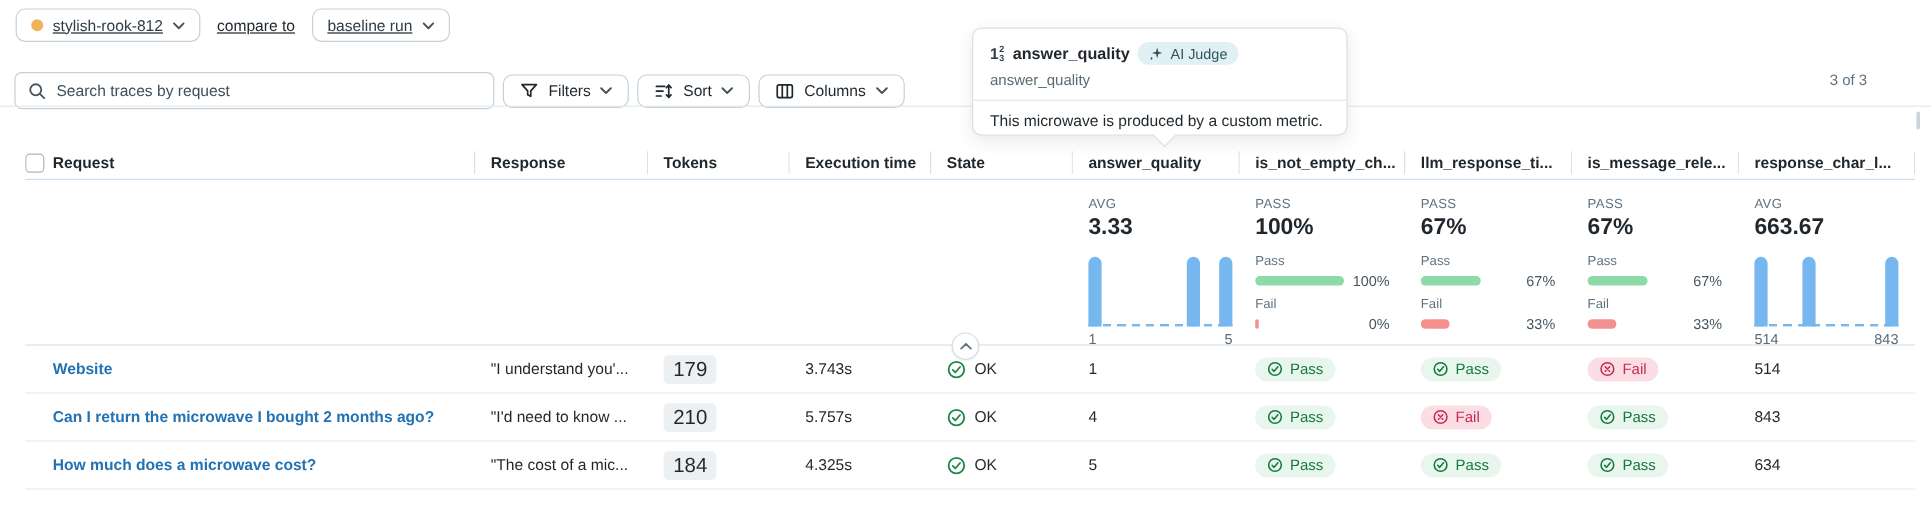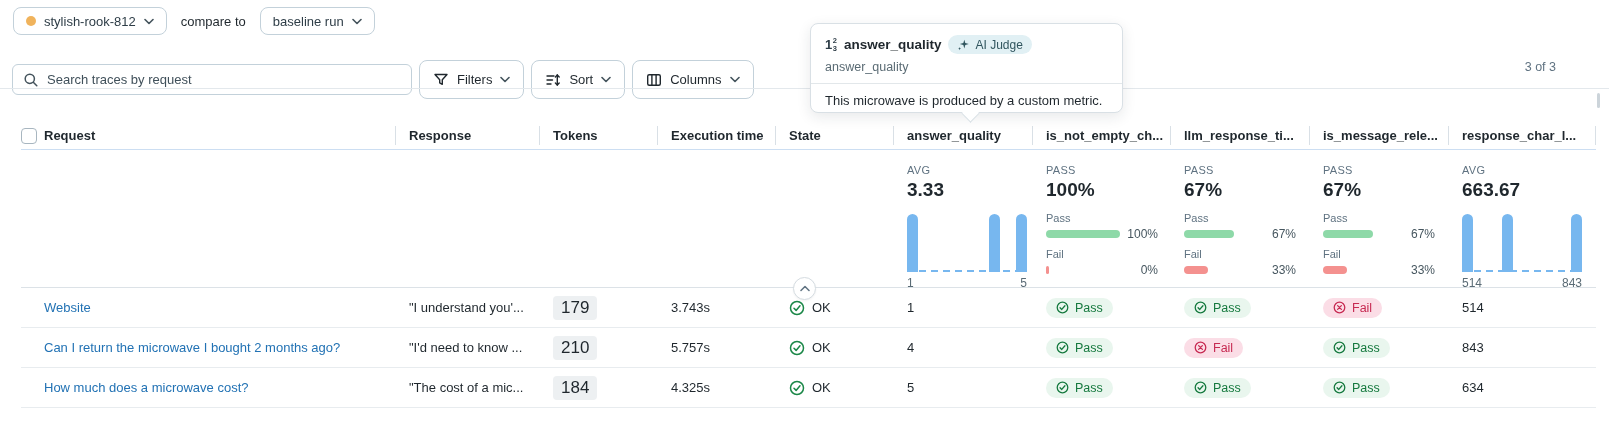--- a/index.html
+++ b/index.html
@@ -7,21 +7,21 @@
   body {
     font-family: "Liberation Sans", "DejaVu Sans", sans-serif;
     color:#1f272d;
     width:1609px; height:429px;
     position:relative; overflow:hidden;
     font-size:13px;
   }
   .app { position:absolute; inset:0; background:#fff; }
 
   
-  .topbar { position:absolute; left:13px; top:7px; display:flex; align-items:center; }
+  .topbar { position:absolute; left:13px; top:7px; display:flex; align-items:center;text-decoration:underline; }
   .select-btn {
     display:inline-flex; align-items:center; gap:8px;
     height:28px; padding:0 12px;
     border:1px solid #c3d1da; border-radius:8px; background:#fff;
     font-size:13px; color:#2e3d47; cursor:pointer; white-space:nowrap;
   }
   .dot { width:10px; height:10px; border-radius:50%; background:#f0b35c; flex:none; }
   .compare-label { margin:0 14px; font-size:13px; color:#1f272d; }
   .chev { flex:none; }
 
@@ -30,21 +30,21 @@
   .search-box {
     width:400px; height:31px; display:flex; align-items:center; gap:8px;
     border:1px solid #c3d1da; border-radius:6px; background:#fff; padding:0 10px;
   }
   .search-box input {
     border:none; outline:none; flex:1; font-family:inherit; font-size:13px; color:#1f272d; background:transparent;
   }
   .search-box input::placeholder { color:#40505a; opacity:1; }
   .tool-btn {
     display:inline-flex; align-items:center; gap:8px;
-    height:39px; padding:0 13px;
+    height:28px; padding:0 13px;
     border:1px solid #c3d1da; border-radius:8px; background:#fff;
     font-size:13px; color:#1f272d; cursor:pointer; white-space:nowrap;
   }
   .result-count { position:absolute; right:53px; top:60px; font-size:12.5px; color:#5f7281; }
   .toolbar-divider { position:absolute; left:0; right:0; top:88px; height:1px; background:#e3e8ec; }
 
   
   .tooltip {
     position:absolute; left:810px; top:23px; width:313px; height:90px;
     background:#fff; border:1px solid #d9e0e5; border-radius:8px;
@@ -97,21 +97,21 @@
   .dist-label { font-size:11px; color:#5f7281; margin-bottom:3px; }
   .dist-row { display:flex; align-items:center; margin-bottom:7px; }
   .track { flex:1; height:8px; position:relative; }
   .bar { height:8px; border-radius:4px; }
   .bar.green { background:#8ed9a8; }
   .bar.red { background:#f4918f; }
   .pct { width:38px; text-align:right; font-size:12px; color:#46565f; flex:none; }
 
   .trow { height:40px; border-bottom:1px solid #e8ecef; }
   .td { display:flex; align-items:center; padding-left:14px; font-size:13px; color:#1f272d; white-space:nowrap; overflow:hidden; }
-  .td.req { padding-left:23px; }
+  .td.req { padding-left:23px;font-weight:bold; }
   .td.req a { color:#2272b4; text-decoration:none; cursor:pointer; }
   .pill { background:#edf0f2; border-radius:4px; padding:2px 8px; font-size:17px; color:#1f272d; }
   .state-cell { gap:7px; }
   .badge { display:inline-flex; align-items:center; gap:6px; padding:3px 10px; border-radius:12px; font-size:12.5px; }
   .badge.pass { background:#e9f6ee; color:#15793e; }
   .badge.fail { background:#fbdde6; color:#c72a52; }
   .bicon { display:inline-flex; }
 
   
   .collapse-btn {

